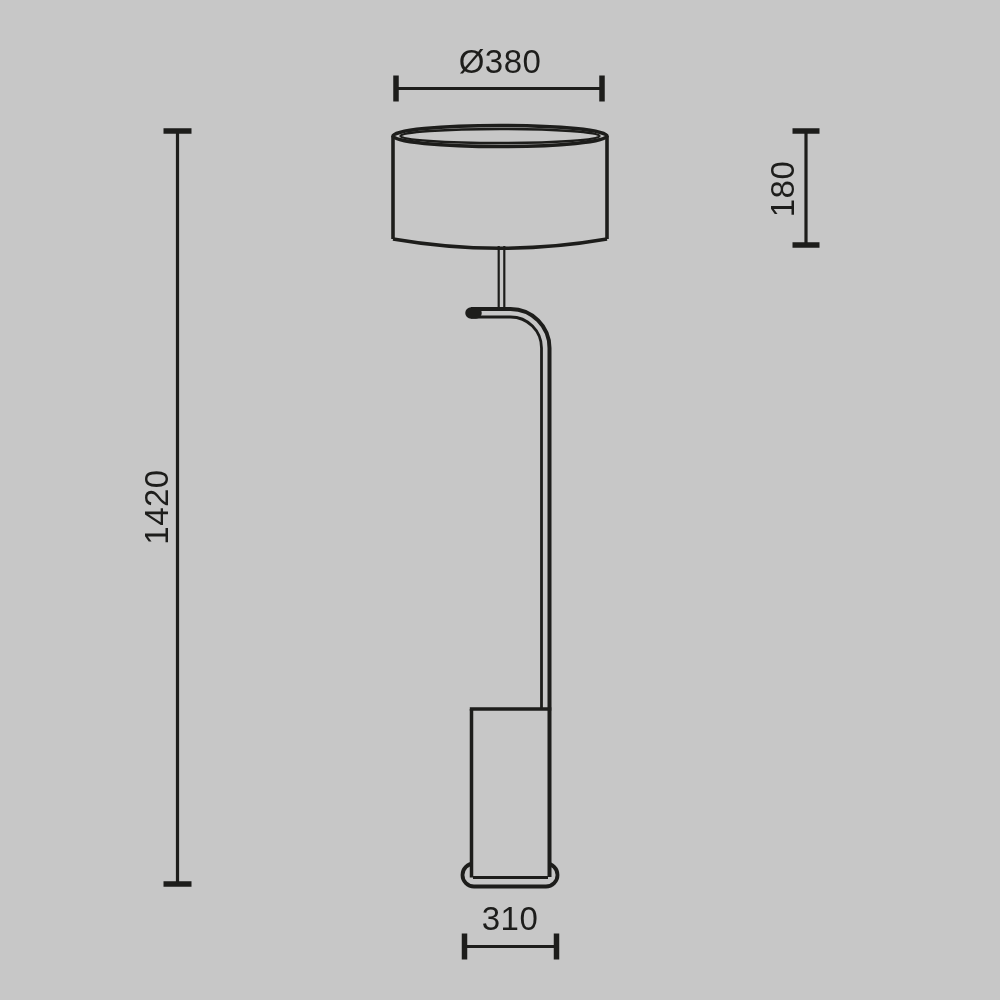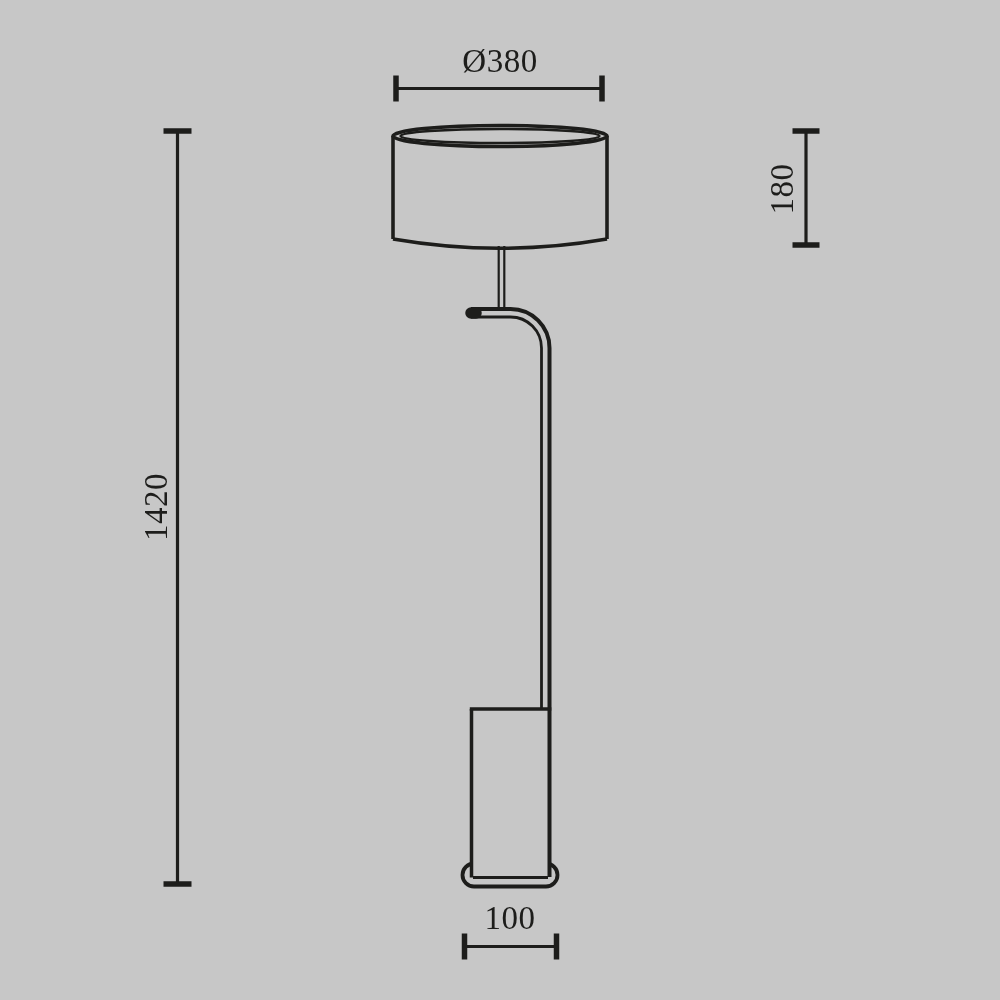--- a/index.html
+++ b/index.html
@@ -12,21 +12,20 @@
     height: 1000px;
     background: var(--bg);
     font-family: "Liberation Sans", "DejaVu Sans", sans-serif;
     overflow: hidden;
   }
   .canvas {
     position: relative;
     width: 1000px;
     height: 816px;
     background: var(--bg);
-    font-family: Liberation Serif, serif;
   }
   .drawing-svg {
     position: absolute;
     left: 0; top: 0;
     width: 1000px;
     height: 1000px;
   }
   .dim-label {
     position: absolute;
     color: var(--line);
@@ -103,15 +102,15 @@
       <path d="M 393 239 Q 500 257.5 607 239" stroke-width="3.6"></path>
     </g>
   </svg>
 
   <div class="dim-label" style="left:500px; top:61px;">Ø380</div>
 
   <div class="dim-label vertical" style="left:782px; top:189px;">180</div>
 
   <div class="dim-label vertical" style="left:156px; top:507px;">1420</div>
 
-  <div class="dim-label" style="left:510px; top:918px;">100</div>
+  <div class="dim-label" style="left:510px; top:918px;">310</div>
 
 </div>
 
 </body></html>

